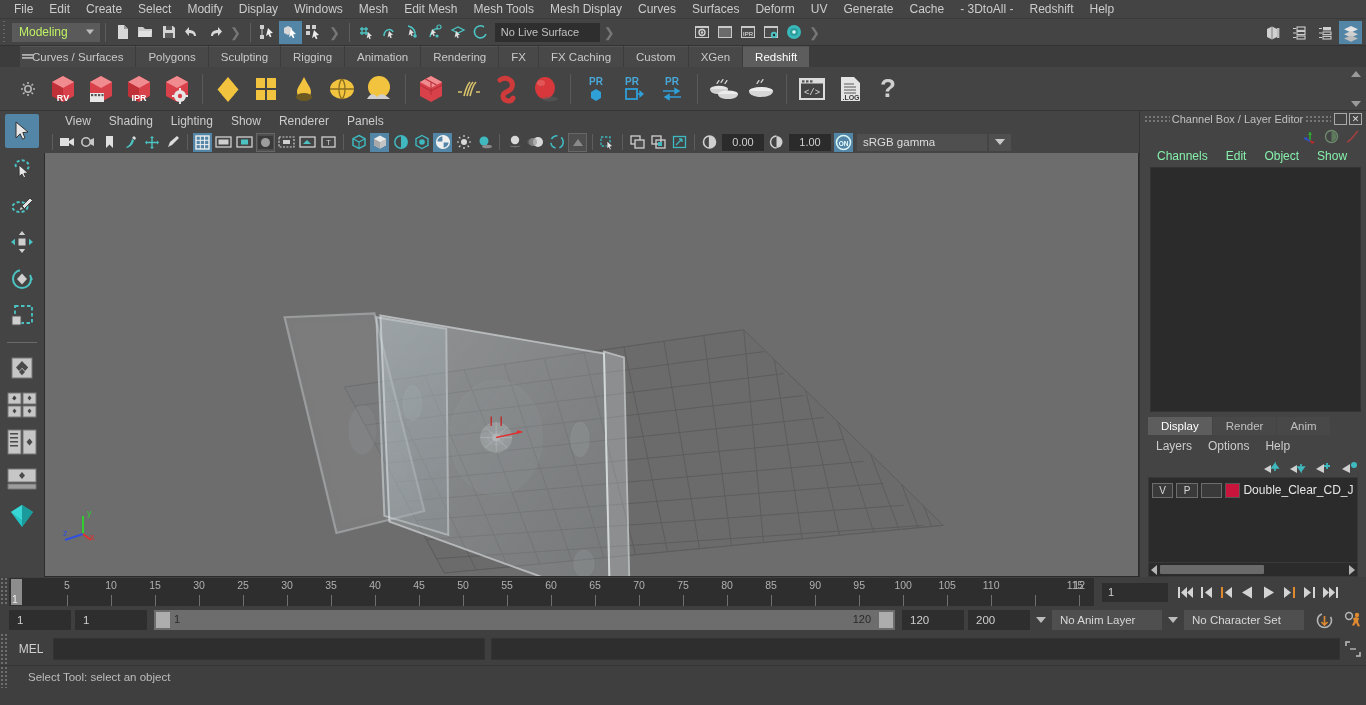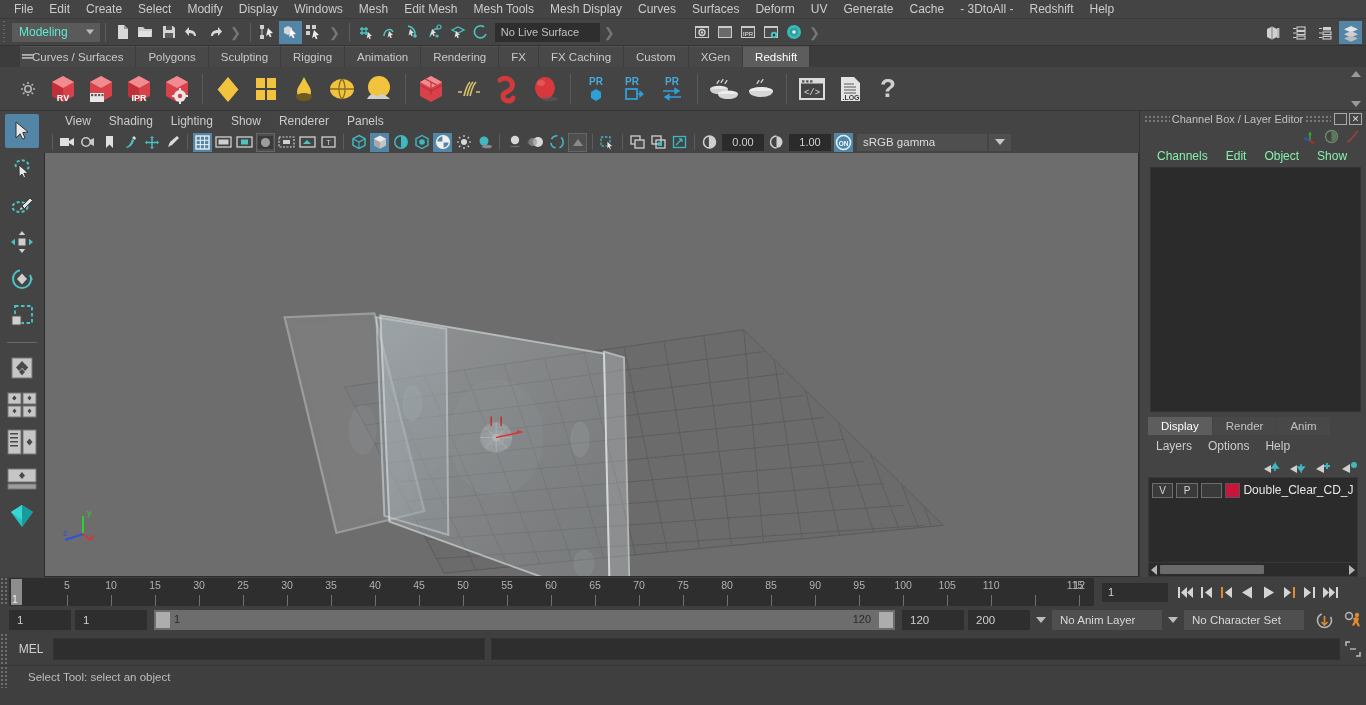--- a/index.html
+++ b/index.html
@@ -27,21 +27,21 @@
     height:27px; background:#444444; display:flex; align-items:center;
     border-bottom:1px solid #333; position:relative;
   }
   .gripdots{
     width:9px; height:100%; background:
       repeating-linear-gradient(to bottom, #6a6a6a 0 1px, transparent 1px 4px);
     background-size:2px 4px; background-repeat:repeat-y; background-position:3px 2px;
     flex:0 0 9px;
   }
   .modesel{
-    width:88px; height:19px; background:#5a5a5a; color:#5eead4;
+    width:88px; height:19px; background:#5a5a5a; color:#bef264;
     display:flex; align-items:center; padding-left:7px; font-size:12px;
     margin-left:3px; position:relative;
   }
   .modesel .arrow{
     position:absolute; right:6px; top:50%; transform:translateY(-50%);
     border-left:4px solid transparent; border-right:4px solid transparent;
     border-top:5px solid #bbb;
   }
   .sep-pipe{ color:#777; margin:0 4px; font-size:13px; user-select:none; }
   .divider{ width:1px; height:19px; background:#5d5d5d; margin:0 5px; }

